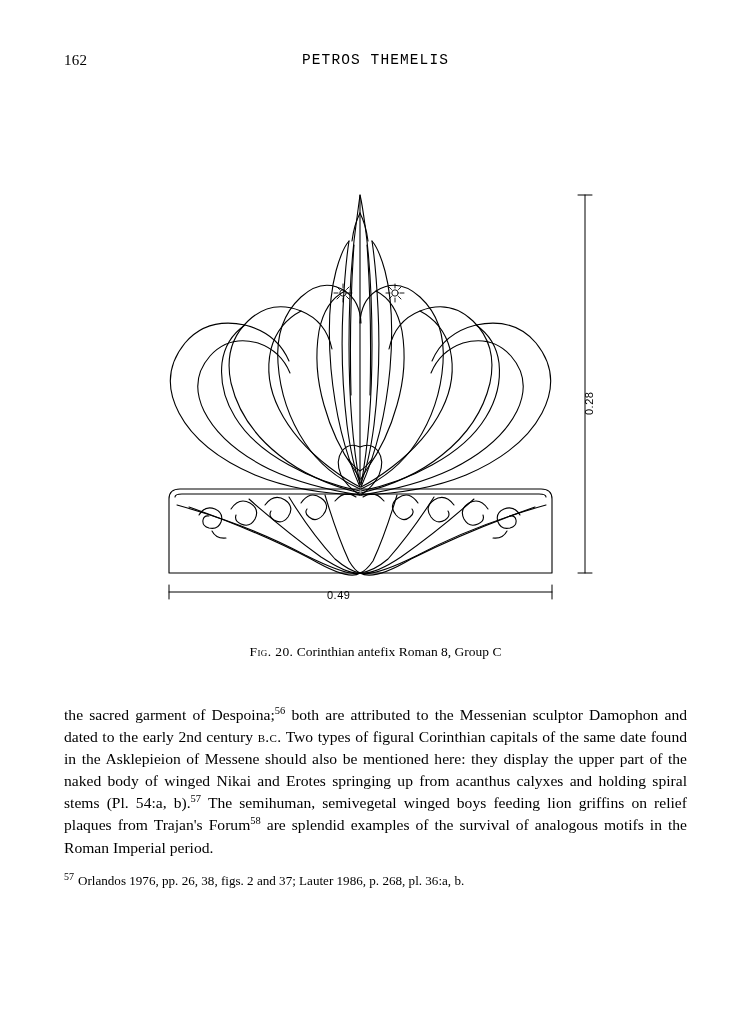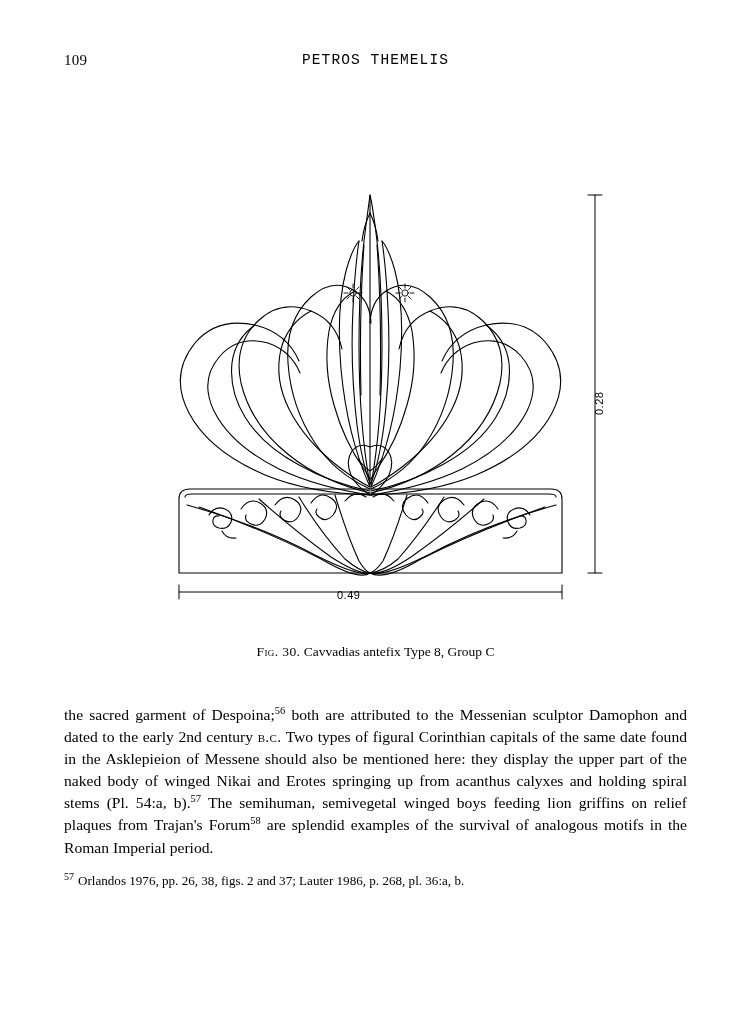--- a/index.html
+++ b/index.html
@@ -41,21 +41,21 @@
     top: 0;
     text-align: center;
     font-size: 14.5px;
     letter-spacing: 1.1px;
     font-family: Liberation Mono, monospace;
   }
   
   .figure-block {
     position: absolute;
     top: 95px;
-    left: 59px;
+    left: 49px;
     width: 623px;
     height: 565px;
   }
   .figure-canvas {
     position: absolute;
     inset: 0;
   }
   .figure-canvas svg {
     display: block;
   }
@@ -137,21 +137,21 @@
     left: 278px;
     white-space: nowrap;
   }
 </style>
 </head>
 <body>
 
 <div class="page">
 
   <div class="running-head">
-    <span class="folio">109</span>
+    <span class="folio">162</span>
     <span class="head-title">PETROS THEMELIS</span>
   </div>
 
   <div class="figure-block">
     <div class="figure-canvas">
       <svg width="623" height="565" viewBox="0 0 623 565" xmlns="http://www.w3.org/2000/svg">
         <g fill="none" stroke="#000" stroke-width="1.1" stroke-linecap="round" stroke-linejoin="round">
 
           <path d="M128 400 L128 392 Q128 384 137 384 L486 384 Q495 384 495 392 L495 400 L495 480 L128 480 Z" transform="translate(0,0)" stroke="none" fill="none"></path>
 
@@ -237,22 +237,22 @@
             <path d="M503 490 L503 504"></path>
           </g>
         </g>
       </svg>
     </div>
     <div class="dim-label dim-height">0.28</div>
     <div class="dim-label dim-width">0.49</div>
   </div>
 
   <div class="fig-caption">
-    <span class="smallcaps">Fig. 30.</span>
-    <span>Cavvadias antefix Type 8, Group C</span>
+    <span class="smallcaps">Fig. 20.</span>
+    <span>Corinthian antefix Roman 8, Group C</span>
   </div>
 
   <div class="body-text">
     <p><span>the sacred garment of Despoina;</span><sup>56</sup><span> both are attributed to the Messenian sculptor Damophon and dated to the early 2nd century </span><span class="sc">b.c.</span><span> Two types of figural Corinthian capitals of the same date found in the Asklepieion of Messene should also be mentioned here: they display the upper part of the naked body of winged Nikai and Erotes springing up from acanthus calyxes and holding spiral stems (Pl. 54:a, b).</span><sup>57</sup><span>  The semihuman, semivegetal winged boys feeding lion griffins on relief plaques from Trajan's Forum</span><sup>58</sup><span> are splendid examples of the survival of analogous motifs in the Roman Imperial period.</span></p>
   </div>
 
   <div class="footnotes">
     <p class="fn-indent"><span class="fn-num">57</span><span>Orlandos 1976, pp. 26, 38, figs. 2 and 37; Lauter 1986, p. 268, pl. 36:a, b.</span></p>
   </div>
 

